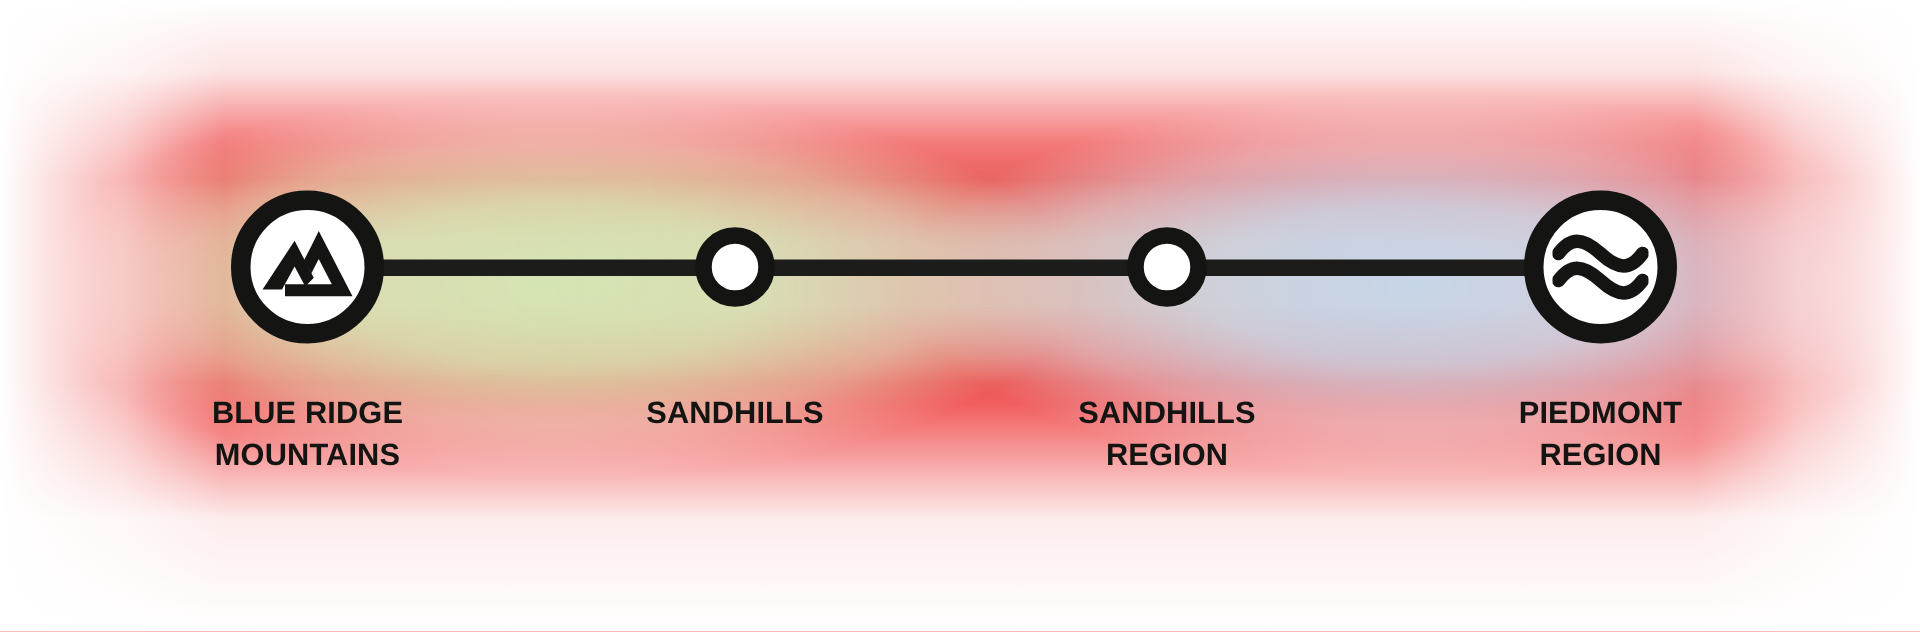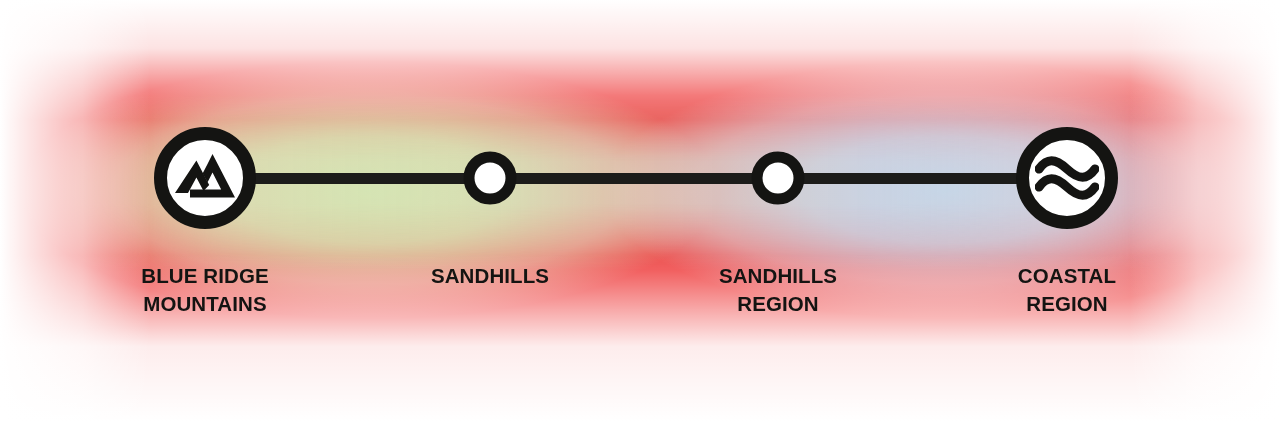--- a/index.html
+++ b/index.html
@@ -184,16 +184,16 @@
   </div>
 
   <div class="label" style="left:205px;">BLUE RIDGE
 MOUNTAINS</div>
 
   <div class="label" style="left:490px;">SANDHILLS</div>
 
   <div class="label" style="left:778px;">SANDHILLS
 REGION</div>
 
-  <div class="label" style="left:1067px;">COASTAL
+  <div class="label" style="left:1067px;">PIEDMONT
 REGION</div>
 
 </div>
 
 </body></html>

